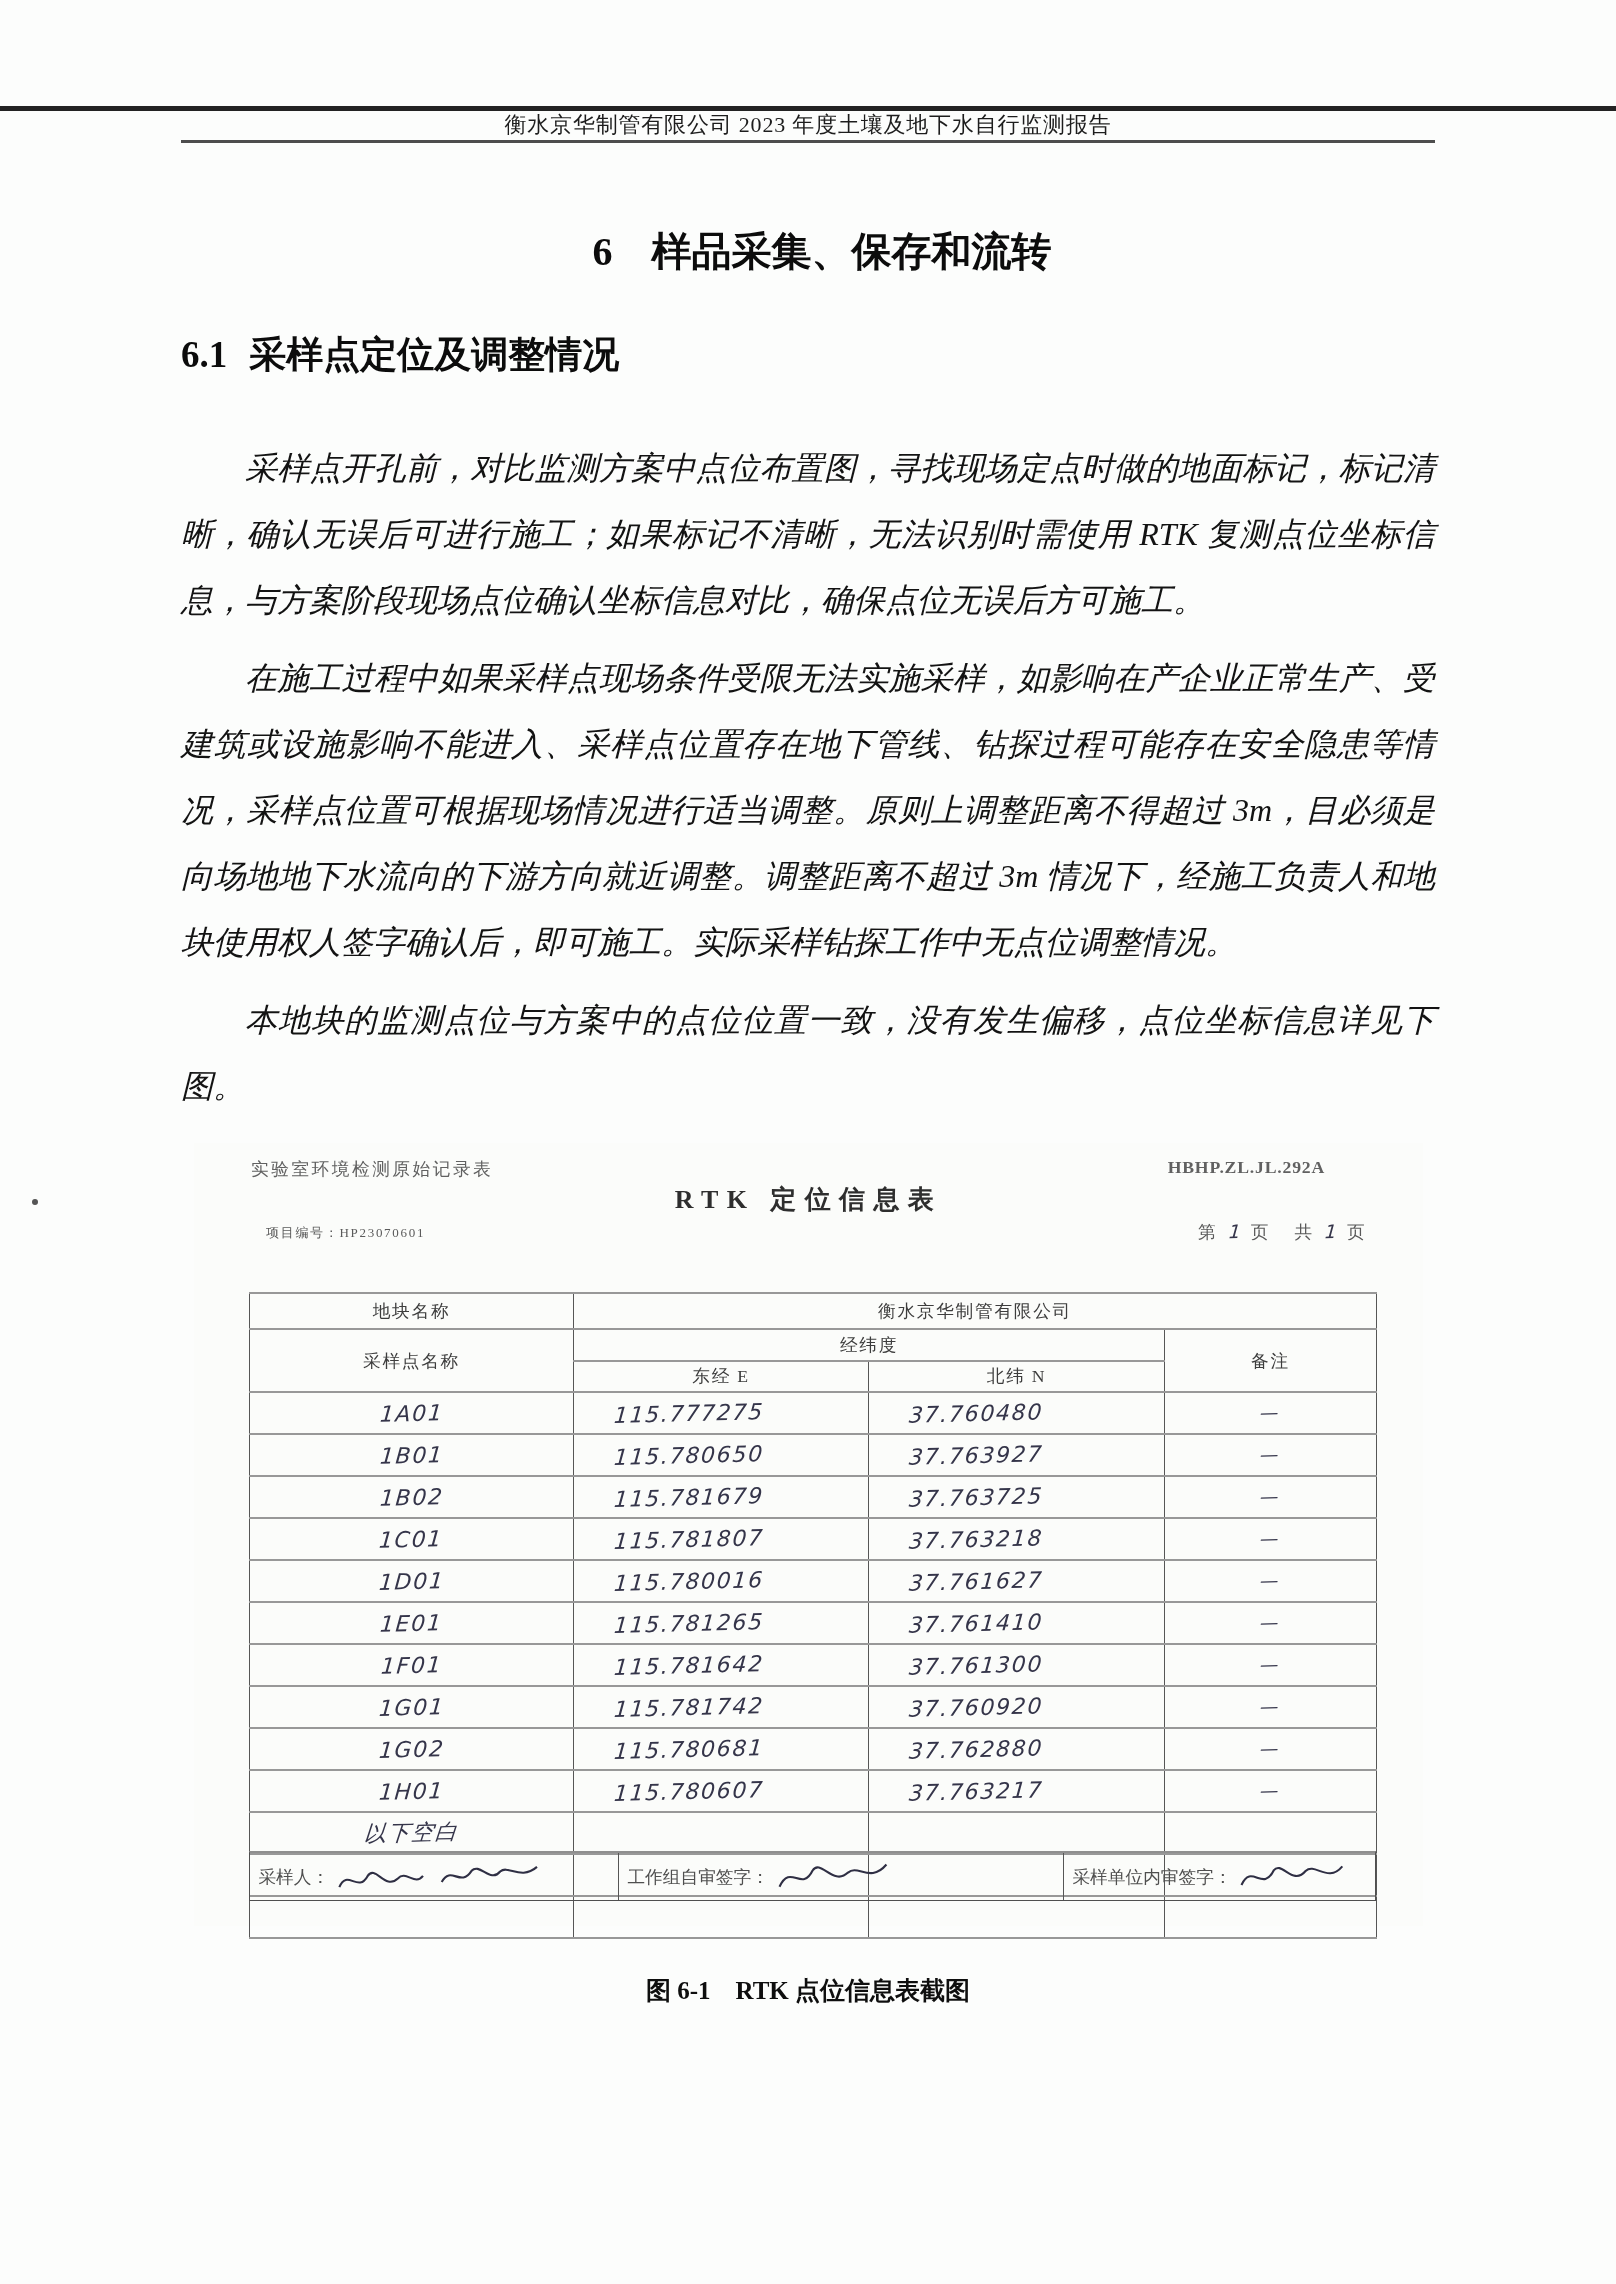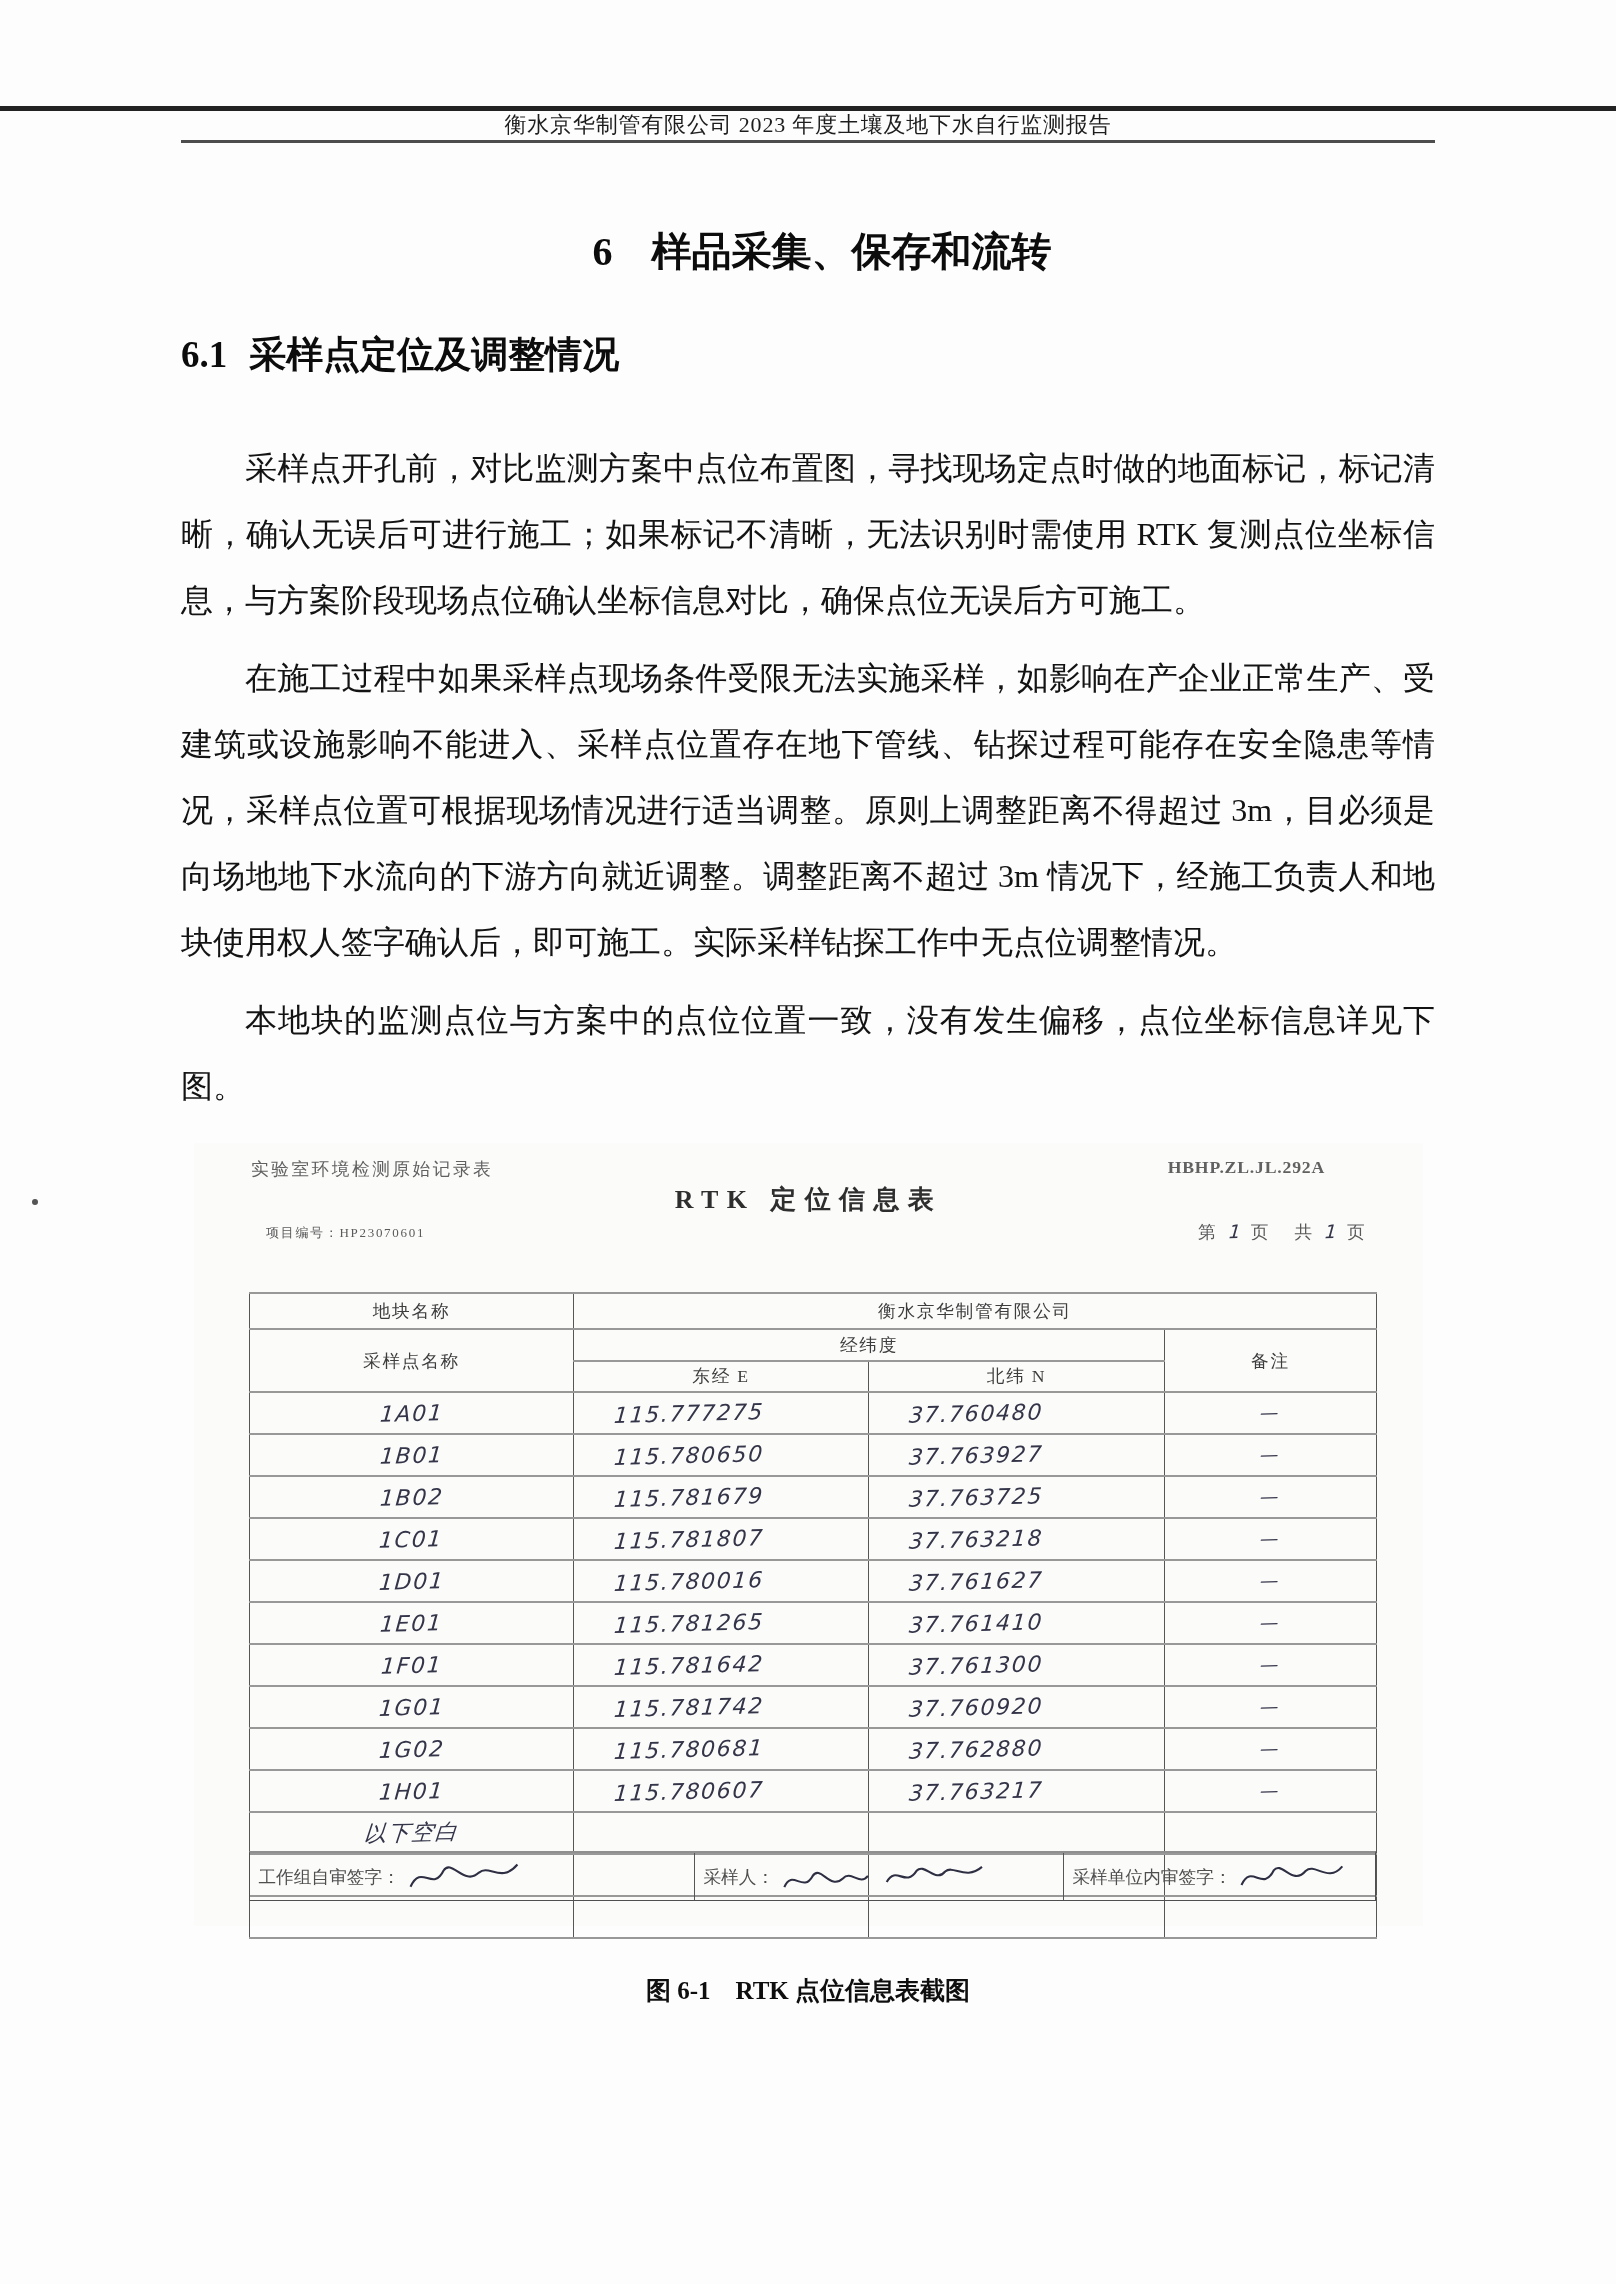--- a/index.html
+++ b/index.html
@@ -32,21 +32,21 @@
   }
   .chapter-title .num { margin-right: 39px; }
   .section-heading {
     position: absolute; top: 330px; left: 181px;
     font-size: 37px; font-weight: bold; color: #0c0c0c;
   }
   .section-heading .num { margin-right: 22px; }
   
   .body-text {
     position: absolute; top: 435px; left: 181px; width: 1254px;
-    font-size: 32px; line-height: 66px; text-align: justify; color: #131313;
+    font-size: 32px; line-height: 66px; text-align: justify; color: #131313; font-style: italic;
   }
   .body-text p { margin: 0 0 11.8px 0; text-indent: 2em; }
   
   .scan {
     position: absolute; left: 194px; top: 1143px; width: 1229px; height: 783px;
     color: #4a4a4a; background: #fbfcfa;
   }
   .scan-form-name {
     position: absolute; left: 57px; top: 13.5px;
     font-size: 17.7px; color: #616161; letter-spacing: 2.5px;
@@ -255,31 +255,31 @@
       <tr class="r-data">
         <td></td>
             <td></td>
             <td></td>
             <td></td>
       </tr>
     </tbody>
       </table>
 
     <div class="sig-row">
-      <div class="sig-cell sig-cell-2">
-        <span>工作组自审签字：</span>
-        <svg class="sig-svg" width="118" height="37" viewBox="0 0 140 44">
-          <path d="M6 32 C 20 4, 32 40, 46 14 C 56 0, 70 34, 88 18 C 100 8, 114 32, 134 10" stroke="#2f2f44" stroke-width="2.5" fill="none"></path>
-        </svg>
-      </div>
       <div class="sig-cell sig-cell-1">
         <span>采样人：</span>
         <svg class="sig-svg" width="210" height="34" viewBox="0 0 250 40">
           <path d="M6 28 C 16 6, 28 36, 40 16 C 50 2, 60 34, 76 20 C 86 10, 96 30, 106 18" stroke="#2f2f44" stroke-width="2.5" fill="none"></path>
           <path d="M128 26 C 140 6, 150 34, 164 14 C 174 4, 186 30, 198 16 C 208 8, 222 28, 242 12" stroke="#2f2f44" stroke-width="2.5" fill="none"></path>
+        </svg>
+      </div>
+      <div class="sig-cell sig-cell-2">
+        <span>工作组自审签字：</span>
+        <svg class="sig-svg" width="118" height="37" viewBox="0 0 140 44">
+          <path d="M6 32 C 20 4, 32 40, 46 14 C 56 0, 70 34, 88 18 C 100 8, 114 32, 134 10" stroke="#2f2f44" stroke-width="2.5" fill="none"></path>
         </svg>
       </div>
       <div class="sig-cell sig-cell-3">
         <span>采样单位内审签字：</span>
         <svg class="sig-svg" width="109" height="37" viewBox="0 0 130 44">
           <path d="M5 30 C 18 4, 30 40, 44 14 C 54 2, 66 34, 82 16 C 94 6, 108 32, 126 12" stroke="#2f2f44" stroke-width="2.5" fill="none"></path>
         </svg>
       </div>
     </div>
   </div>

